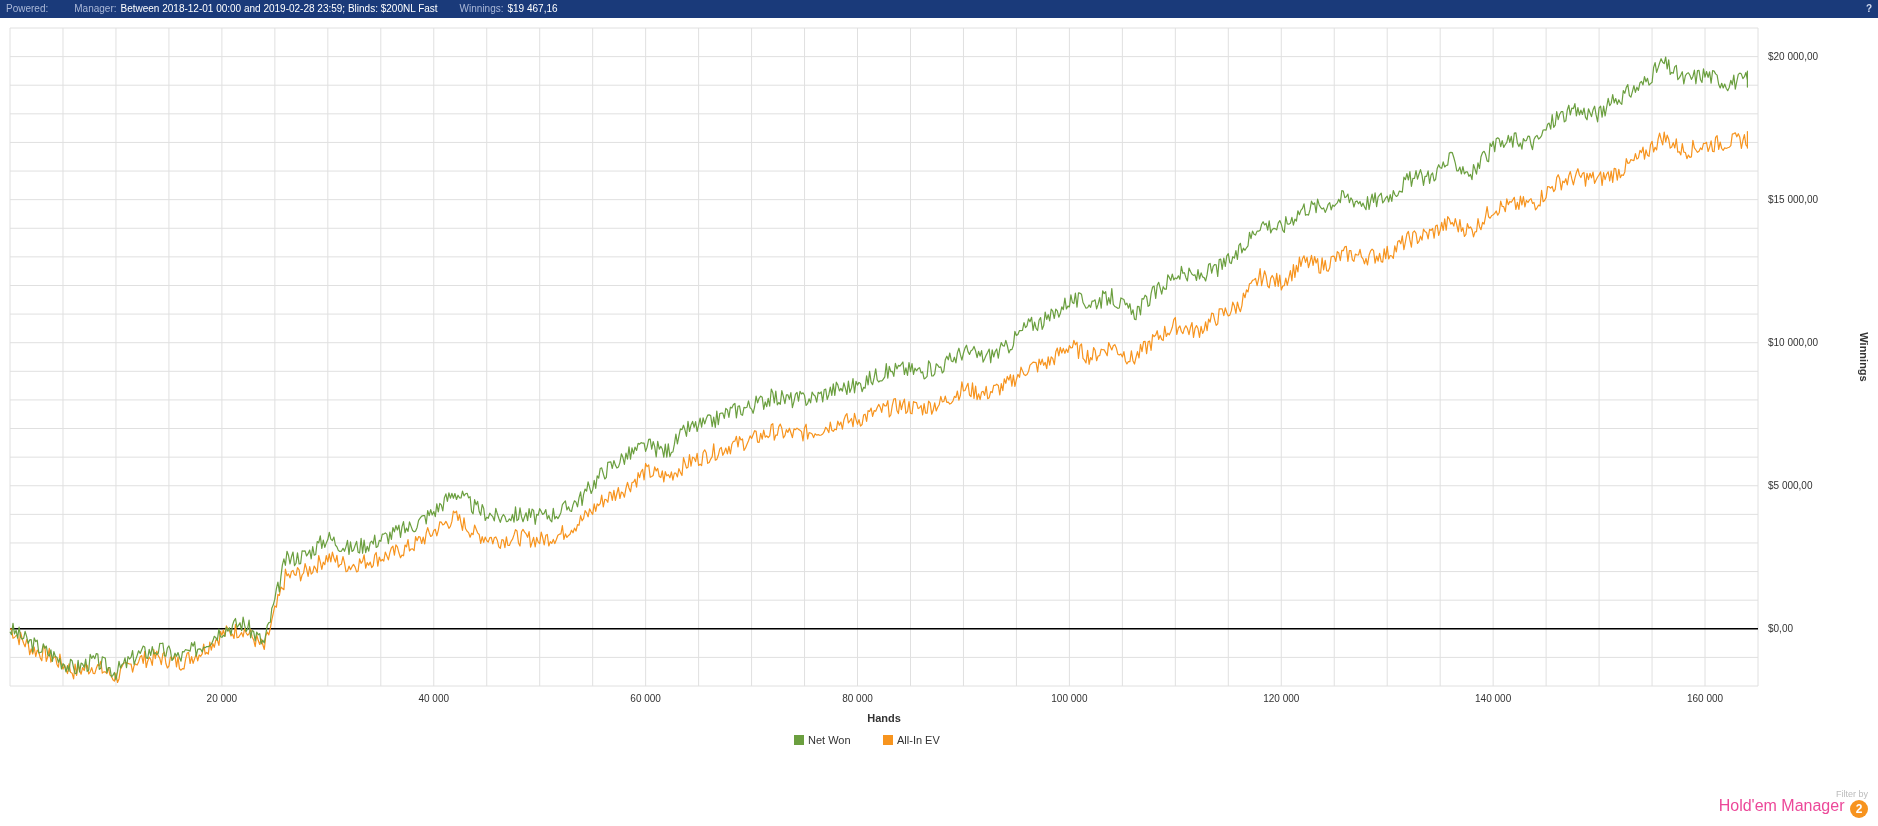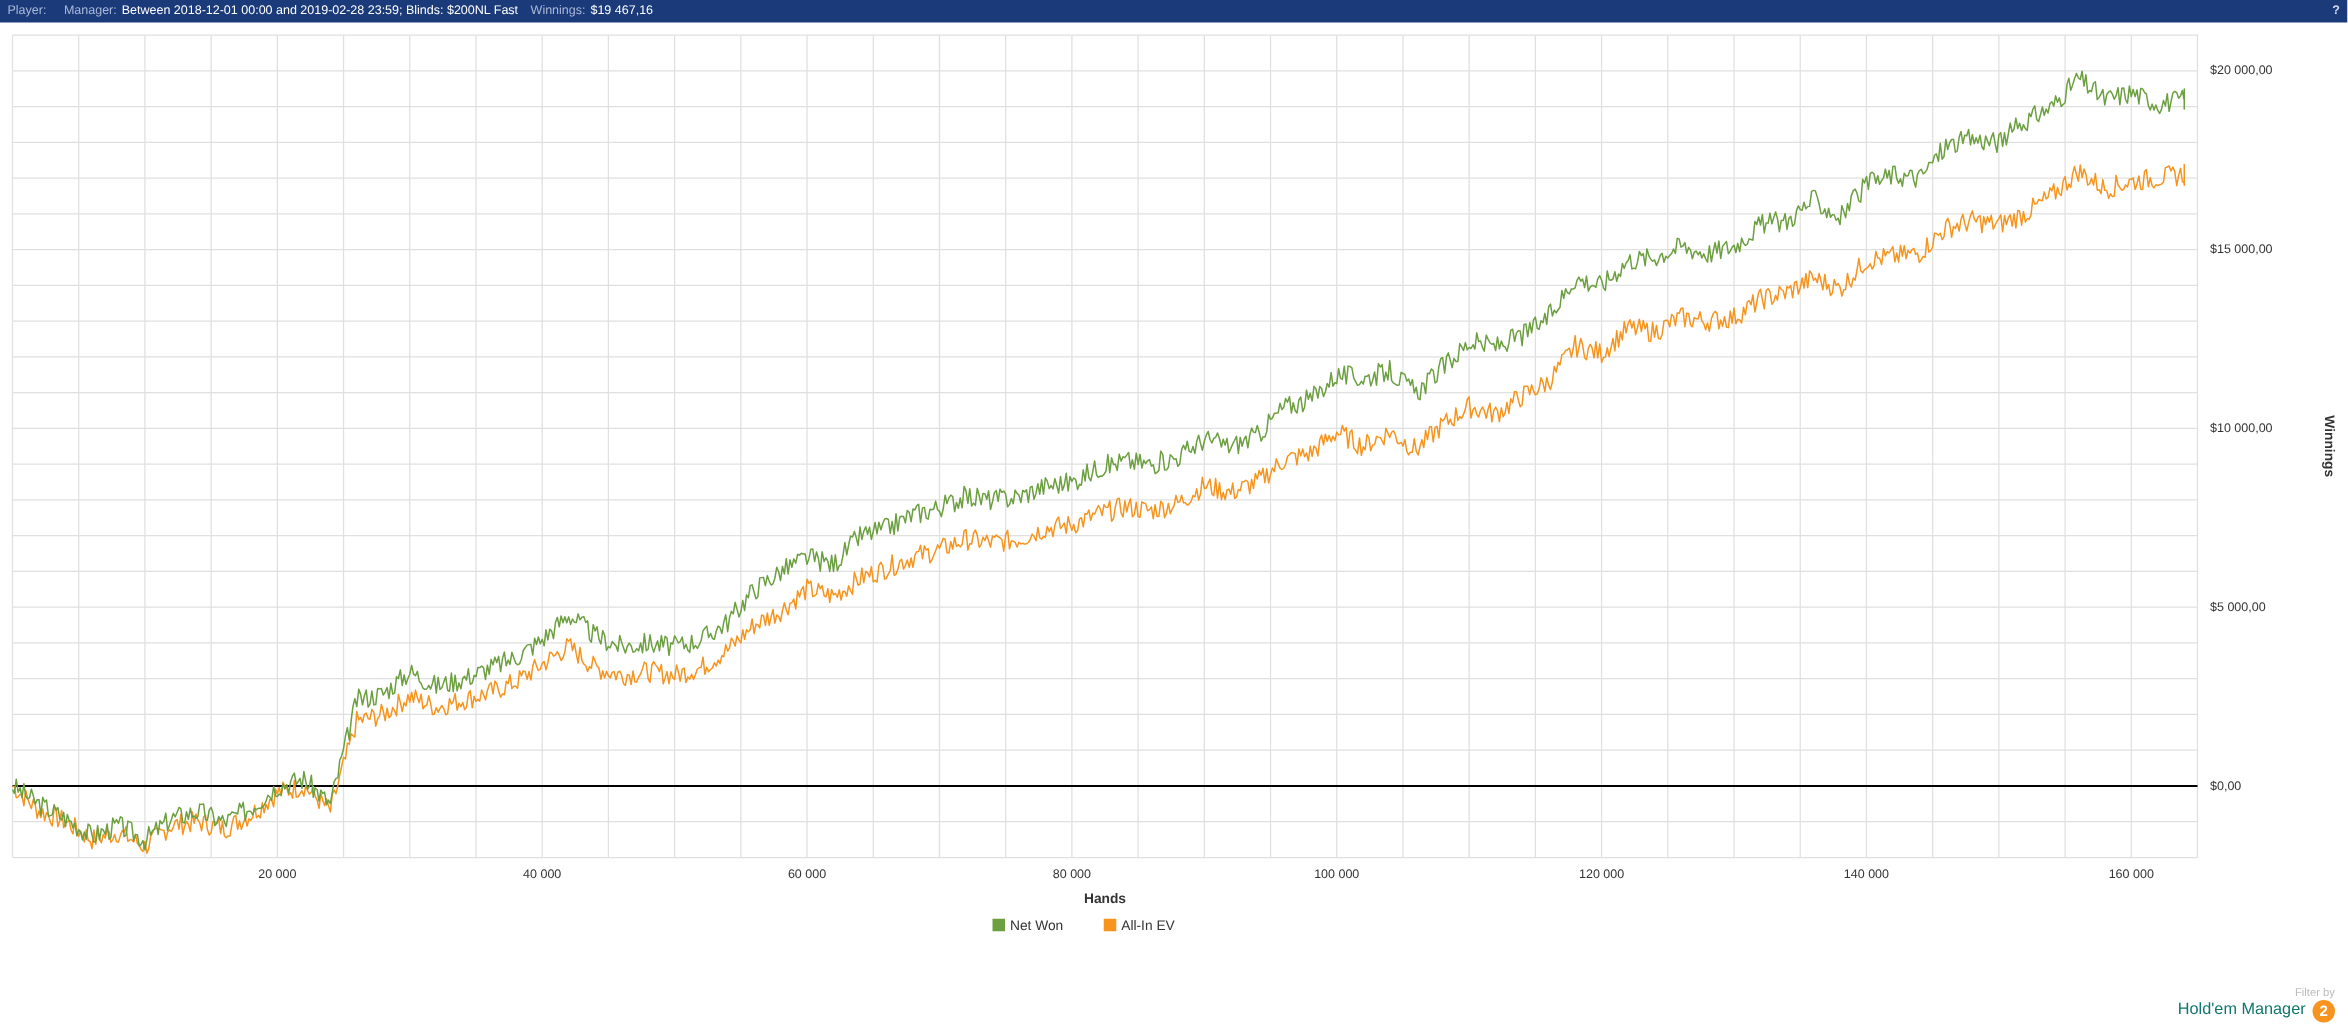--- a/index.html
+++ b/index.html
@@ -1,38 +1,38 @@
 <!DOCTYPE html>
 <html><head>
 <meta charset="utf-8">
 <style>
 html,body{margin:0;padding:0;width:1878px;height:826px;font-family:Verdana,Arial,sans-serif;background:#fff;overflow:hidden}
 .topbar{background:#1a3a7a;color:#cfd8ee;height:18px;font-size:10px;line-height:18px;padding:0 6px;display:flex;align-items:center;white-space:nowrap}
 .topbar .lbl{color:#aab8d8;margin-right:4px}
-.topbar .val{color:#fff;margin-right:10px}
+.topbar .val{color:#fff;margin-right:22px}
 .topbar .spacer{flex:1}
 .help{color:#cfd8ee;font-weight:bold;cursor:pointer}
 .chart-wrap{position:absolute;left:0;top:18px;right:0;bottom:0}
 svg{display:block}
 .grid line{stroke:#e0e0e0;stroke-width:1}
 .axis text{font-size:10px;fill:#333;font-family:Verdana,Arial,sans-serif}
 .axis-title{font-size:11px;font-weight:bold;fill:#333}
 .zeroline{stroke:#000;stroke-width:1.5}
 .series{fill:none;stroke-width:1.2;stroke-linejoin:round}
 .legend text{font-size:11px;fill:#333}
 .legend rect{stroke:none}
 .powered{position:absolute;right:10px;bottom:8px;text-align:right;color:#bbb;font-size:9px;line-height:12px}
-.powered .hm{font-size:13px;color:#0f766e}
+.powered .hm{font-size:16px;color:#ec4899}
 .powered .badge{display:inline-block;width:18px;height:18px;border-radius:50%;background:#f7931e;color:#fff;font-weight:bold;font-size:12px;line-height:18px;text-align:center;vertical-align:middle;margin-left:3px}
 </style>
 </head>
 <body>
 
 <div class="topbar">
-  <span class="lbl">Player:</span>
+  <span class="lbl">Powered:</span>
   <span class="val"></span>
   <span class="lbl">Manager:</span>
   <span class="val">Between 2018-12-01 00:00 and 2019-02-28 23:59; Blinds: $200NL Fast</span>
   <span class="lbl">Winnings:</span>
   <span class="val">$19 467,16</span>
   <span class="spacer"></span>
   <span class="help">?</span>
 </div>
 
 <div class="chart-wrap">

